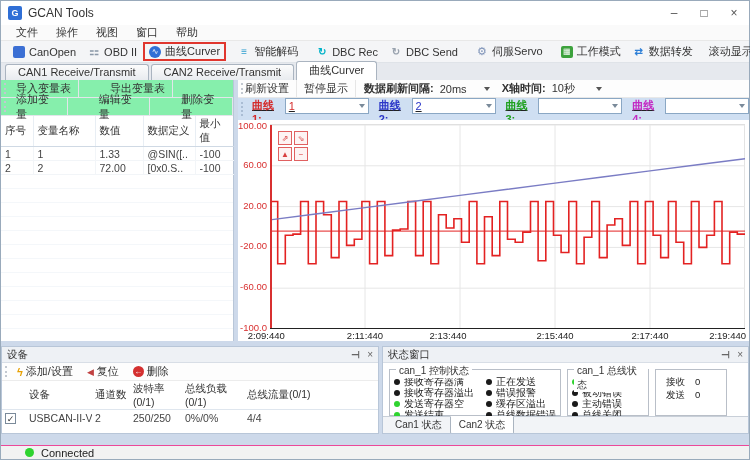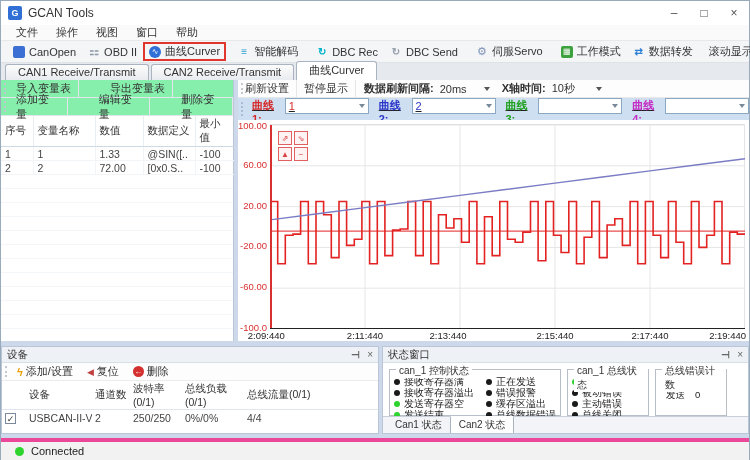--- a/index.html
+++ b/index.html
@@ -98,21 +98,21 @@
   .st-cols { display:flex; gap:4px; }
   .st-col { display:flex; flex-direction:column; }
   .st-item { display:flex; align-items:center; gap:4px; height:11px; font-size:10px; color:#222; white-space:nowrap; }
   .dot { width:6px; height:6px; border-radius:50%; background:#1a1a1a; flex:0 0 auto; }
   .cnt-row { display:flex; gap:10px; font-size:9.5px; height:13px; align-items:flex-start; padding-left:6px;}
   .status-tabs { height:17px; display:flex; align-items:flex-start; padding-left:4px; border-top:1px solid #c8cfd8; background:#f2f4f7; }
   .stab { padding:1px 8px; font-size:10px; color:#333; }
   .stab.active { background:#fff; border:1px solid #aab4c0; border-top:1px solid #fff; margin-top:-1px; border-radius:0 0 2px 2px; }
 
   
-  .statusbar { height:22px; background:#f2f2f2; border-top:4px solid #ec4899; display:flex; align-items:center; padding-left:14px; gap:7px; flex:0 0 auto; margin-top:auto; }
+  .statusbar { height:14px; background:#f2f2f2; border-top:1px solid #ec4899; display:flex; align-items:center; padding-left:24px; gap:7px; flex:0 0 auto; margin-top:auto; }
   .sb-dot { width:9px; height:9px; border-radius:50%; }
 </style>
 </head>
 <body>
 
 <div class="window">
 
   <div class="titlebar">
     <div class="app-icon">G</div>
     <div class="title-text">GCAN Tools</div>
@@ -445,21 +445,20 @@
                 <span class="dot" style="background: rgb(26, 26, 26);"></span>
                 <span>主动错误</span>
               </div>
             <div class="st-item">
                 <span class="dot" style="background: rgb(26, 26, 26);"></span>
                 <span>总线关闭</span>
               </div>
           </div>
         </div>
         <div class="fset" style="width:72px;">
-          <span class="fset-title">总线错误计数</span>
           <div class="cnt-row">
               <span>接收</span>
               <span>0</span>
             </div>
           <div class="cnt-row">
               <span>发送</span>
               <span>0</span>
             </div>
         </div>
       </div>

